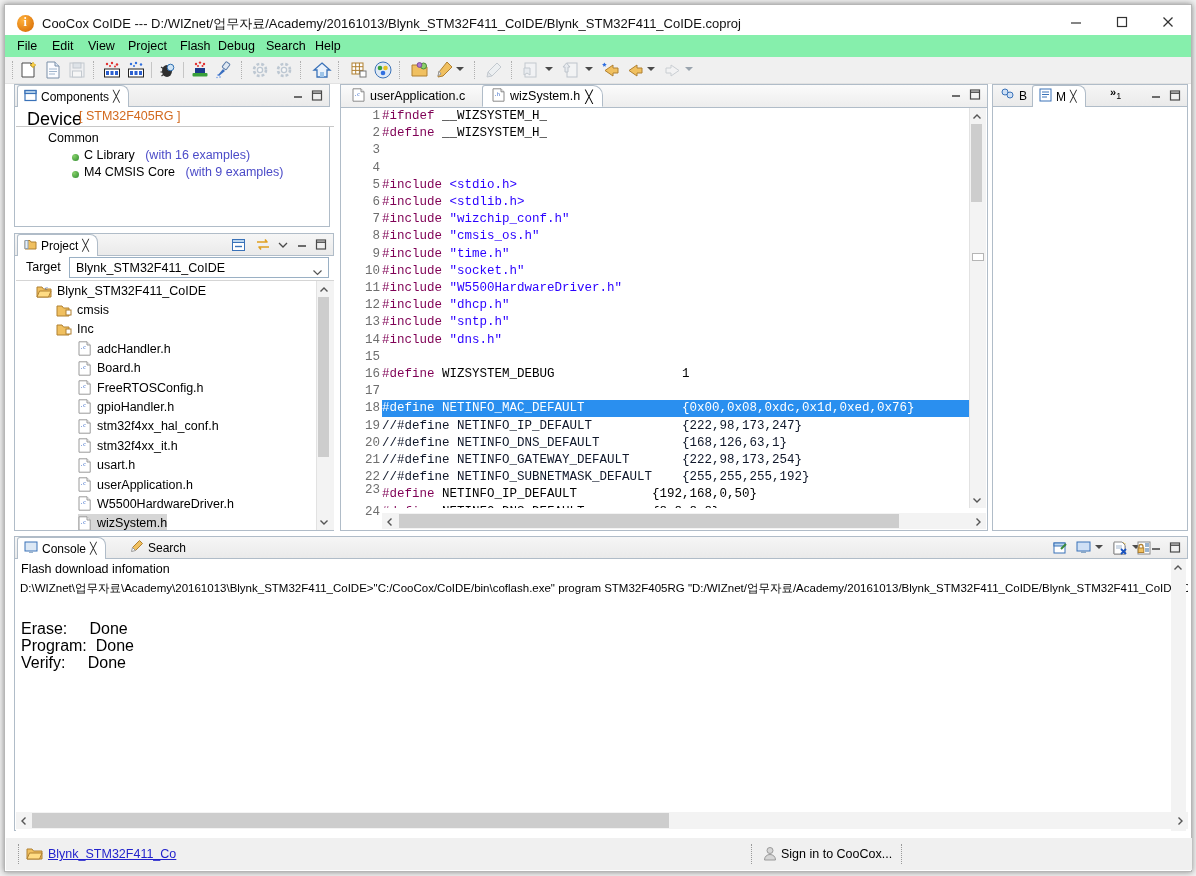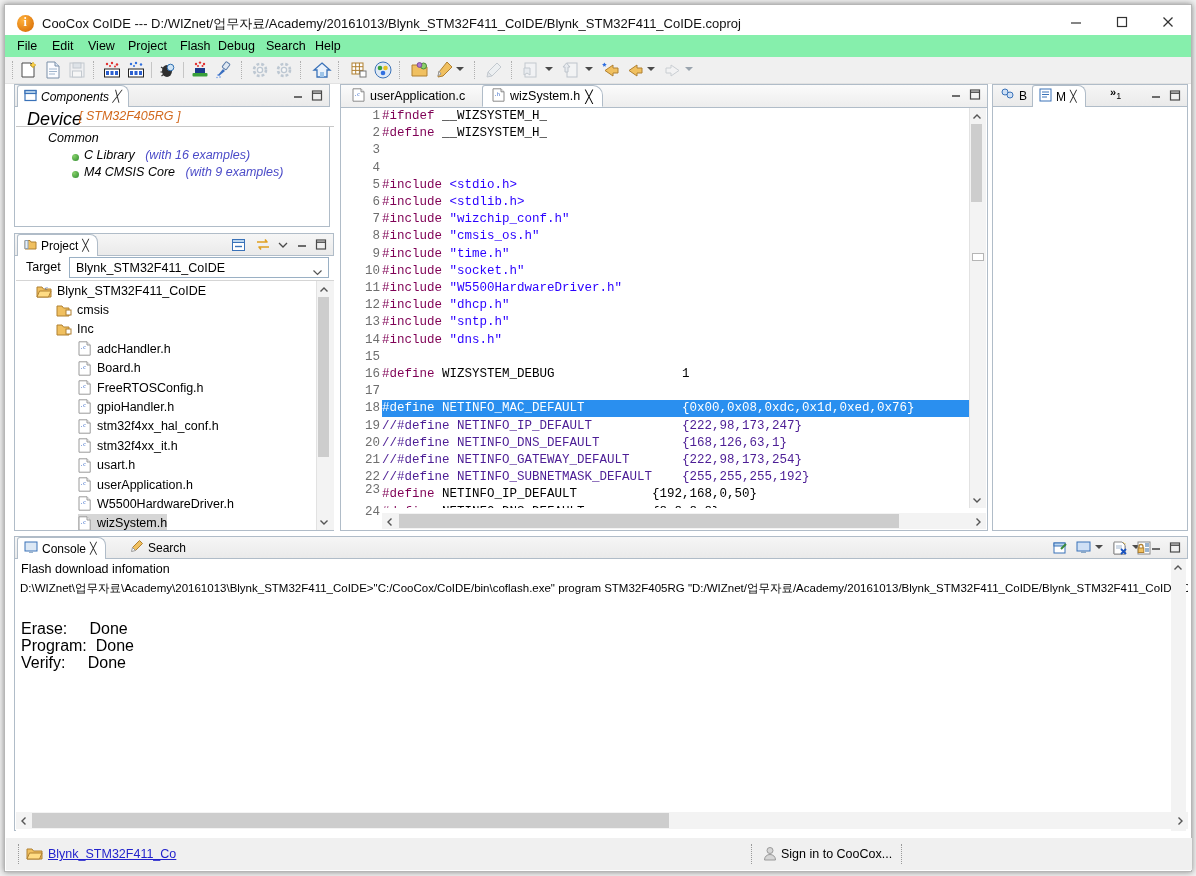--- a/index.html
+++ b/index.html
@@ -39,21 +39,21 @@
   .vtabstrip{position:absolute;left:0;top:0;height:21px;width:100%;
     background:linear-gradient(#f6f6f6,#eaeaea);border-bottom:1px solid #b0bcc8;}
   .vtab{position:absolute;top:0;height:21px;display:flex;align-items:center;gap:4px;
     padding:0 8px 0 6px;font-size:12px;color:#000;background:transparent;cursor:default;white-space:nowrap;}
   .vtab.active{background:#fff;border:1px solid #b0bcc8;border-bottom:none;border-radius:3px 8px 0 0;
     height:22px;box-sizing:border-box;}
   .vtab .x{font-size:11px;color:#2a2a2a;}
   .vctl{position:absolute;top:4px;width:14px;height:13px;}
 
   
-  #components{left:9px;top:79px;width:316px;height:143px;font-style:italic;}
+  #components{left:9px;top:79px;width:316px;height:143px;}
   .comp-head{position:absolute;left:1px;top:22px;width:318px;height:19px;background:#fff;
     border-bottom:1px solid #c8c8c8;}
   .comp-head .lbl{position:absolute;left:11px;top:2px;font-size:18px;color:#000;}
   .comp-head .dev{position:absolute;left:63px;top:2px;font-size:12.5px;color:#d2691e;}
   .comp-row{position:absolute;font-size:12.5px;white-space:nowrap;}
   .bullet{position:absolute;width:7px;height:7px;border-radius:50%;
     background:radial-gradient(circle at 30% 30%,#86d06a,#2e8b2e);}
   .ex{color:#4b4bc8;}
 
   
@@ -87,21 +87,21 @@
     border-radius:3px 10px 0 0;}
   .gutter{position:absolute;left:1px;top:23px;width:40px;height:400px;background:#fff;}
   .codearea{position:absolute;left:41px;top:23px;right:18px;height:400px;overflow:hidden;background:#fff;}
   .marker-col{position:absolute;left:1px;top:23px;width:14px;height:400px;background:#fff;}
   .cline{position:absolute;left:0;height:17px;line-height:17px;
     font-family:"Liberation Mono",monospace;font-size:12.5px;white-space:pre;}
   .lnum{position:absolute;right:2px;height:17px;line-height:17px;text-align:right;
     font-family:"Liberation Mono",monospace;font-size:12.5px;color:#6e6e6e;}
   .pp{color:#7f0055;}
   .str{color:#2a00ff;}
-  .cmt{color:#4c1d95;}
+  .cmt{color:#0f172a;}
   .hl{background:#2a8fef;color:#fff;}
   .hl .pp,.hl .str,.hl .kw{color:#fff;}
 
   
   #rightpanel{left:987px;top:79px;width:196px;height:447px;}
 
   
   #console{left:9px;top:531px;width:1174px;height:295px;}
   .con-body{position:absolute;left:1px;top:22px;width:1172px;height:272px;background:#fff;overflow:hidden;}
   .con-line{position:absolute;left:5px;font-size:16px;white-space:pre;color:#000;}

